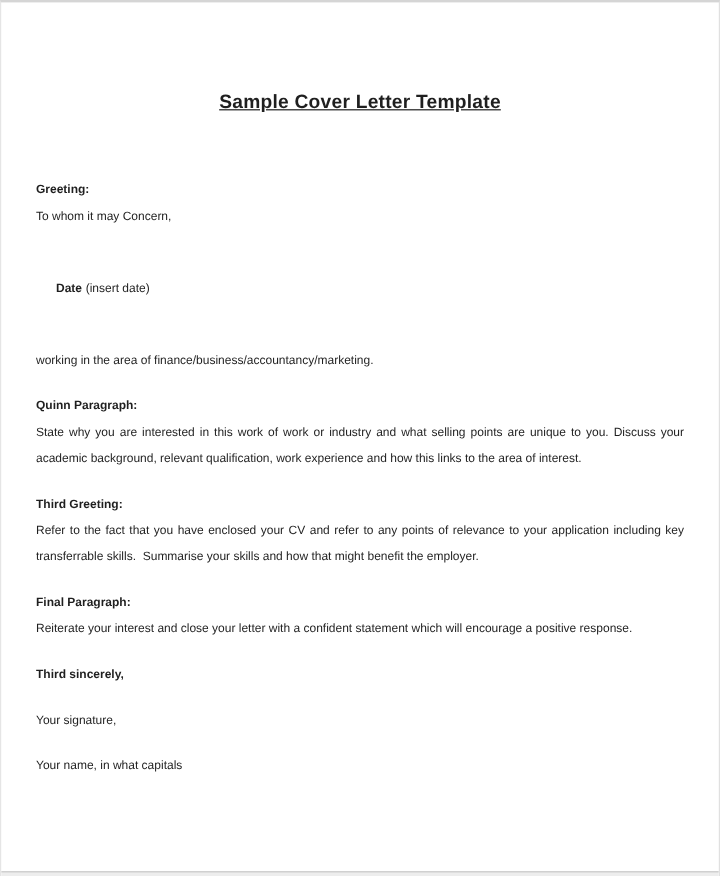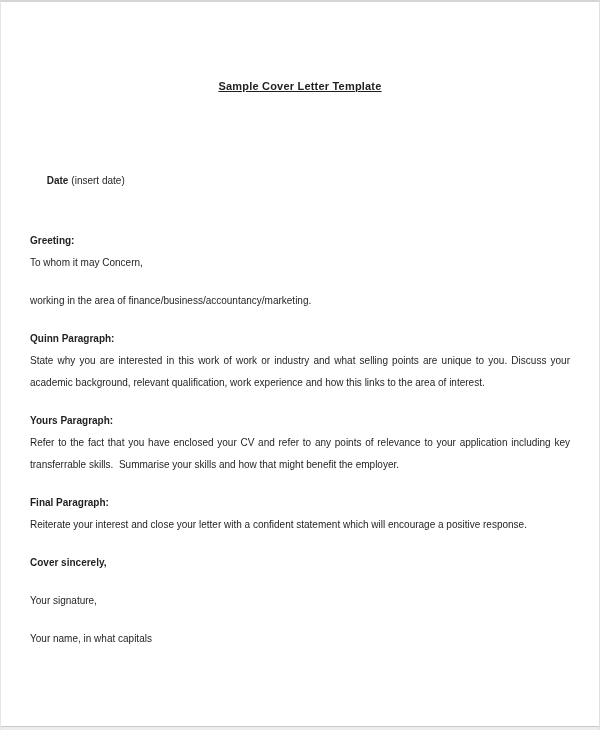--- a/index.html
+++ b/index.html
@@ -27,21 +27,21 @@
     left: 0;
     right: 0;
     bottom: 0;
     height: 3px;
     background: #ededed;
     border-top: 1px solid #c9c9c9;
   }
   .title {
     text-align: center;
     font-weight: bold;
-    font-size: 11px;
+    font-size: 16px;
     text-decoration: underline;
     line-height: 20px;
     margin-bottom: 52px;
     letter-spacing: 0.2px;
   }
   .section {
     margin-bottom: 16px;
   }
   .line {
     line-height: 22px;
@@ -61,53 +61,53 @@
   .date-value { margin-left: 3px; }
 </style>
 </head>
 <body>
 
 <div class="page">
 
   <div class="title">Sample Cover Letter Template</div>
 
   <div class="section">
+    <div class="label">Greeting:</div>
+    <div class="line last">To whom it may Concern,</div>
+  </div>
+
+  <div class="section">
     <div class="line last">
       <span class="b">Date</span><span class="date-value">(insert date)</span>
     </div>
-  </div>
-
-  <div class="section">
-    <div class="label">Greeting:</div>
-    <div class="line last">To whom it may Concern,</div>
   </div>
 
   <div class="section">
     <div class="line last">working in the area of finance/business/accountancy/marketing.</div>
   </div>
 
   <div class="section">
     <div class="label">Quinn Paragraph:</div>
     <div class="line">State why you are interested in this work of work or industry and what selling points are unique to you. Discuss your</div>
     <div class="line last">academic background, relevant qualification, work experience and how this links to the area of interest.</div>
   </div>
 
   <div class="section">
-    <div class="label">Yours Paragraph:</div>
+    <div class="label">Third Greeting:</div>
     <div class="line">Refer to the fact that you have enclosed your CV and refer to any points of relevance to your application including key</div>
     <div class="line last">transferrable skills.  Summarise your skills and how that might benefit the employer.</div>
   </div>
 
   <div class="section">
     <div class="label">Final Paragraph:</div>
     <div class="line last">Reiterate your interest and close your letter with a confident statement which will encourage a positive response.</div>
   </div>
 
   <div class="section">
-    <div class="line last b">Cover sincerely,</div>
+    <div class="line last b">Third sincerely,</div>
   </div>
 
   <div class="section">
     <div class="line last">Your signature,</div>
   </div>
 
   <div class="section">
     <div class="line last">Your name, in what capitals</div>
   </div>
 

